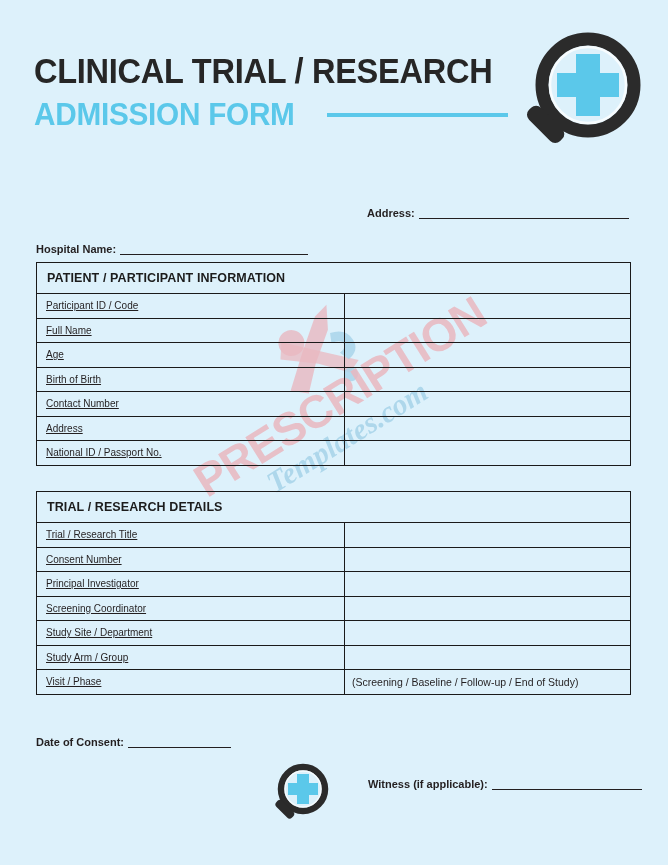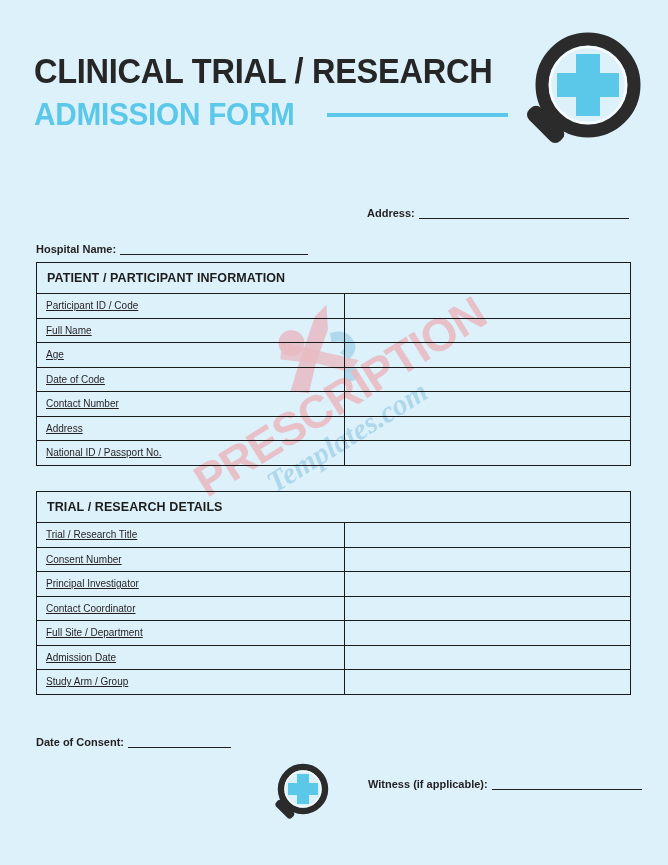--- a/index.html
+++ b/index.html
@@ -243,21 +243,21 @@
   </tr>
   <tr>
     <td class="row-label">Full Name</td>
     <td class="row-value"></td>
   </tr>
   <tr>
     <td class="row-label">Age</td>
     <td class="row-value"></td>
   </tr>
   <tr>
-    <td class="row-label">Date of Code</td>
+    <td class="row-label">Birth of Birth</td>
     <td class="row-value"></td>
   </tr>
   <tr>
     <td class="row-label">Contact Number</td>
     <td class="row-value"></td>
   </tr>
   <tr>
     <td class="row-label">Address</td>
     <td class="row-value"></td>
   </tr>
@@ -279,34 +279,34 @@
   </tr>
   <tr>
     <td class="row-label">Consent Number</td>
     <td class="row-value"></td>
   </tr>
   <tr>
     <td class="row-label">Principal Investigator</td>
     <td class="row-value"></td>
   </tr>
   <tr>
-    <td class="row-label">Contact Coordinator</td>
-    <td class="row-value"></td>
-  </tr>
-  <tr>
-    <td class="row-label">Full Site / Department</td>
-    <td class="row-value"></td>
-  </tr>
-  <tr>
-    <td class="row-label">Admission Date</td>
+    <td class="row-label">Screening Coordinator</td>
+    <td class="row-value"></td>
+  </tr>
+  <tr>
+    <td class="row-label">Study Site / Department</td>
     <td class="row-value"></td>
   </tr>
   <tr>
     <td class="row-label">Study Arm / Group</td>
     <td class="row-value"></td>
+  </tr>
+  <tr>
+    <td class="row-label">Visit / Phase</td>
+    <td class="row-value">(Screening / Baseline / Follow-up / End of Study)</td>
   </tr>
 </tbody>
   </table>
 
 <div class="field-row" id="field-consent">
   <span class="field-label">Date of Consent:</span><span class="field-line" id="line-consent"></span>
 </div>
 <div class="field-row" id="field-witness">
   <span class="field-label">Witness (if applicable):</span><span class="field-line" id="line-witness"></span>
 </div>

